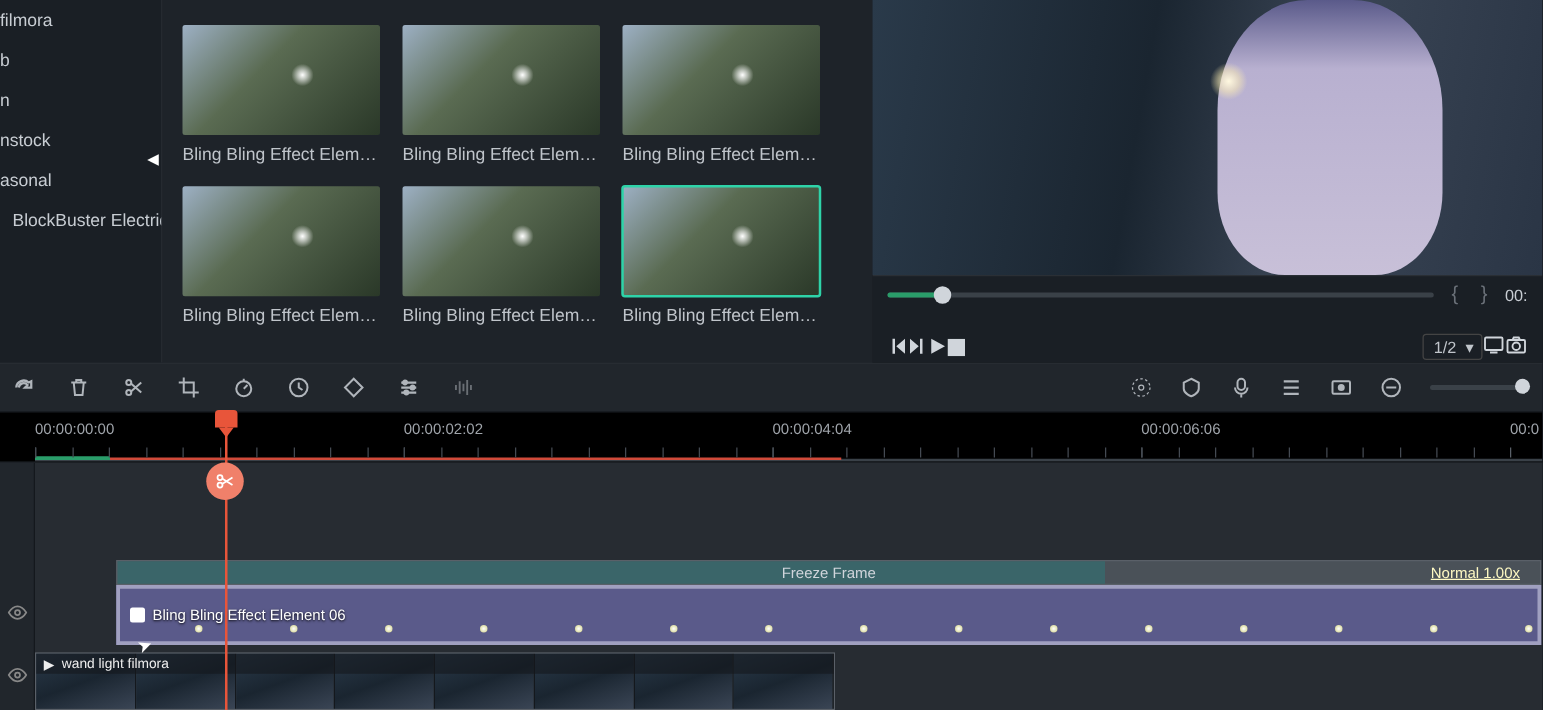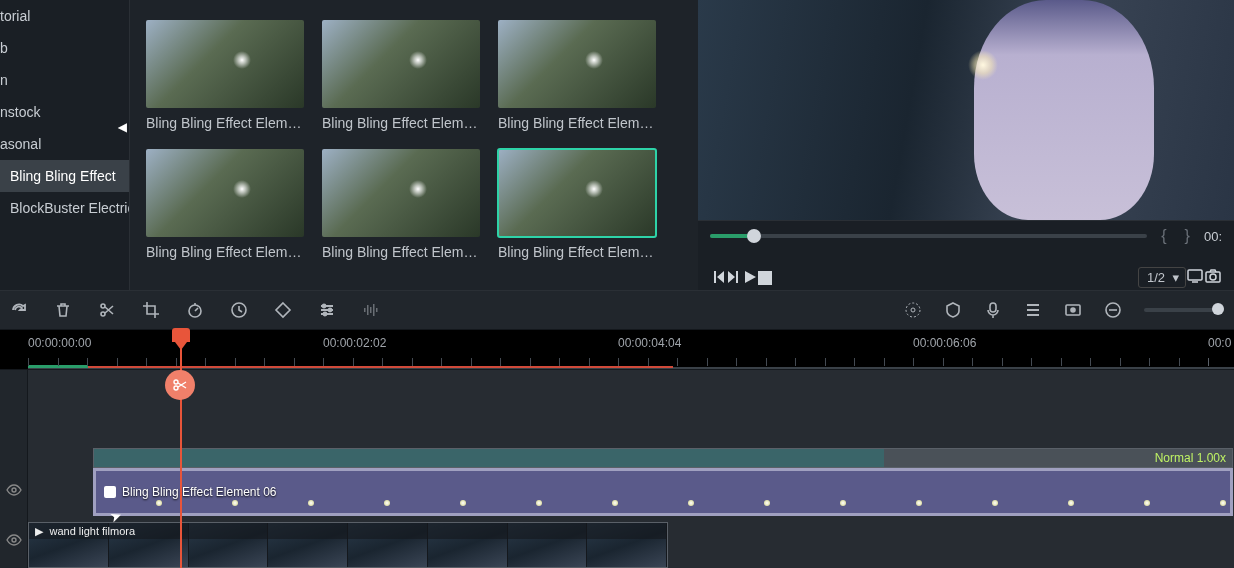--- a/index.html
+++ b/index.html
@@ -193,21 +193,21 @@
   border: 1px solid #5a6068;
 }
 .track-freeze {
   top: 78px; width: 1140px; height: 20px;
   background: #4a5158;
   display:flex; align-items:center;
   font-size: 12px;
 }
 .track-freeze .teal { position:absolute; left:0; top:0; width: 790px; height: 100%; background: #2a7a7a; opacity:0.5; }
 .track-freeze .lbl { position:relative; flex:1; text-align:center; color:#d0d5db; }
-.track-freeze .rlbl { position:absolute; right:6px; color:#bef264; }
+.track-freeze .rlbl { position:absolute; right:16px; color:#fef9c3;text-decoration:underline; }
 .track-effect {
   top: 98px; width: 1140px; height: 48px;
   background: #5a5a8a;
   border: 3px solid #a0a0c0;
   display:flex; align-items:center;
 }
 .track-effect .icon-sq { width:12px; height:12px; background:#fff; margin: 0 6px 0 8px; border-radius:2px; }
 .track-effect .elbl { color:#fff; font-size:12px; text-shadow: 0 1px 2px #000; }
 .track-effect .dots { position:absolute; left:0; right:0; top:50%; height:1px; }
 .track-effect .dot { position:absolute; width:6px; height:6px; background:radial-gradient(circle,#fff,#d0d080); border-radius:50%; top:8px; }
@@ -231,26 +231,25 @@
   position:absolute; left:110px; top:508px;
   color:#fff; font-size:14px; z-index:60;
   transform: rotate(-20deg);
 }
 </style>
 </head>
 <body>
 
 <div class="top-area">
   <div class="sidebar">
-    <div class="sidebar-item">torial</div>
+    <div class="sidebar-item">filmora</div>
     <div class="sidebar-item">b</div>
     <div class="sidebar-item">n</div>
     <div class="sidebar-item">nstock</div>
     <div class="sidebar-item">asonal</div>
-    <div class="sidebar-item indent selected">Bling Bling Effect</div>
     <div class="sidebar-item indent">BlockBuster Electricit</div>
     <div class="collapse-arrow">◀</div>
   </div>
 
   <div class="gallery">
     <div class="gallery-grid">
       <div class="gallery-item">
         <div class="gallery-thumb"></div>
         <div class="gallery-label">Bling Bling Effect Elemen…</div>
       </div>
@@ -504,20 +503,21 @@
     <span class="eye" style="top:162px">
       <svg width="16" height="16" viewBox="0 0 16 16" fill="none" stroke="currentColor" stroke-width="1.4">
           <path d="M1 8s3-5 7-5 7 5 7 5-3 5-7 5-7-5-7-5z"></path>
           <circle cx="8" cy="8" r="2"></circle>
         </svg>
     </span>
   </div>
 
   <div class="track track-freeze">
     <div class="teal"></div>
+    <div class="lbl">Freeze Frame</div>
     <div class="rlbl">Normal 1.00x</div>
   </div>
 
   <div class="track track-effect">
     <span class="icon-sq"></span>
     <span class="elbl">Bling Bling Effect Element 06</span>
     <div class="dots" id="effect-dots">
         <div class="dot" style="left: 60px;"></div>
         <div class="dot" style="left: 136px;"></div>
         <div class="dot" style="left: 212px;"></div>

